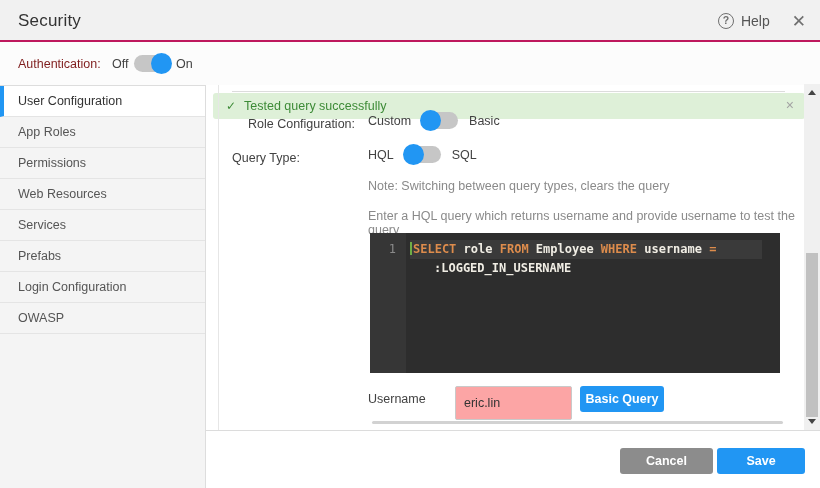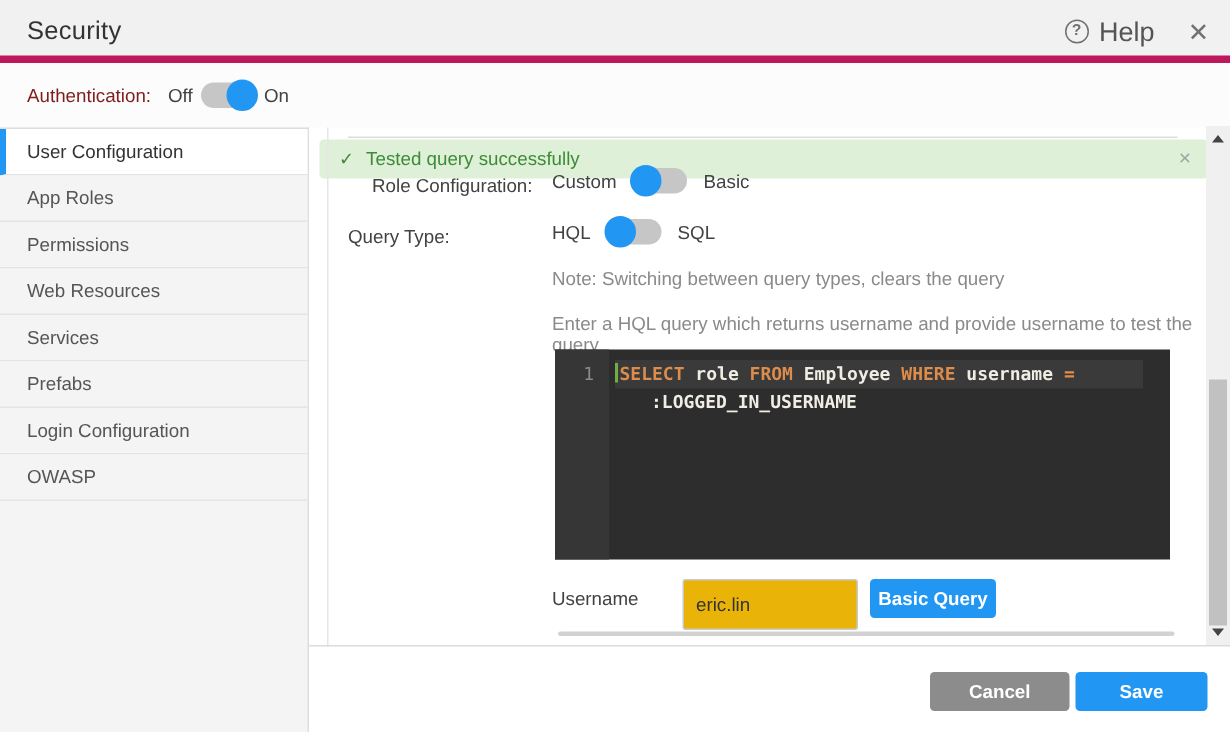--- a/index.html
+++ b/index.html
@@ -1,25 +1,25 @@
 <!DOCTYPE html>
 <html><head>
 <meta charset="utf-8">
 <style>
   *{box-sizing:border-box;margin:0;padding:0}
   html,body{width:820px;height:488px;overflow:hidden}
   body{font-family:"Liberation Sans","DejaVu Sans",sans-serif;background:#fff}
   .app{position:relative;width:820px;height:488px;background:#fff;overflow:hidden}
 
   
-  .titlebar{position:absolute;left:0;top:0;width:820px;height:42px;background:#f1f1f1;border-bottom:5px solid #be185d}
+  .titlebar{position:absolute;left:0;top:0;width:820px;height:42px;background:#f1f1f1;border-bottom:2px solid #be185d}
   .title{position:absolute;left:18px;top:11px;font-size:17px;font-weight:500;color:#333;letter-spacing:.2px}
   .titlebar-right{position:absolute;right:14px;top:0;height:42px;display:flex;align-items:center}
   .help-icon{width:16px;height:16px;border:1.3px solid #707070;border-radius:50%;color:#707070;font-size:10.5px;line-height:13px;text-align:center;font-weight:bold}
-  .help-label{font-size:18px;color:#555;margin-left:7px}
+  .help-label{font-size:14px;color:#555;margin-left:7px}
   .close-x{font-size:17px;color:#707070;margin-left:22px;cursor:pointer;line-height:1}
 
   
   .authrow{position:absolute;left:0;top:42px;width:820px;height:43px;background:#fcfcfc}
   .auth-label{position:absolute;left:18px;top:15px;font-size:12.5px;color:#7f1d1d}
   .auth-off{position:absolute;left:112px;top:15px;font-size:12.5px;color:#424242}
   .auth-on{position:absolute;left:176px;top:15px;font-size:12.5px;color:#424242}
   .toggle{position:relative;width:36px;height:17px;background:#c6c6c6;border-radius:9px;cursor:pointer;flex:none}
   .toggle .knob{position:absolute;top:-2px;width:21px;height:21px;border-radius:50%;background:#2196f3}
   .toggle.knob-right .knob{right:-2px}
@@ -51,21 +51,21 @@
   .gutter{width:36px;background:#363636;color:#8a8a8a;text-align:right;padding:7px 10px 0 0;line-height:19px;flex:none}
   .code-area{flex:1;padding:7px 18px 0 4px;line-height:19px}
   .code-line{white-space:pre;font-weight:bold}
   .code-line.active-line{background:#3a3a3a}
   .code-line.wrapped{padding-left:24px}
   .tok-keyword{color:#dd8c4c}
   .tok-plain{color:#f0ede4}
   .caret{display:inline-block;width:2px;height:13px;background:#6fae46;vertical-align:-2px;margin-right:1px}
 
   
-  .username-input{position:absolute;left:455px;top:386px;width:117px;height:26px;border:1px solid #c9c9c9;border-radius:2px;padding:16px 8px;font-size:12.5px;color:#333;font-family:"Liberation Sans",sans-serif;background:#eab308}
+  .username-input{position:absolute;left:455px;top:386px;width:117px;height:26px;border:1px solid #c9c9c9;border-radius:2px;padding:16px 8px;font-size:12.5px;color:#333;font-family:"Liberation Sans",sans-serif;background:#fca5a5}
   .btn{border:none;border-radius:3px;color:#fff;font-size:12.5px;font-weight:600;cursor:pointer;font-family:"Liberation Sans",sans-serif}
   .btn-test{position:absolute;left:580px;top:386px;width:84px;height:26px;background:#2196f3}
   .hscroll-thumb{position:absolute;left:372px;top:421px;width:411px;height:3px;background:#d2d2d2;border-radius:2px}
 
   
   .vscroll{position:absolute;left:804px;top:84px;width:16px;height:346px;background:#f0f0f0}
   .vscroll .arrow-up{position:absolute;left:4px;top:6px;width:0;height:0;border-left:4px solid transparent;border-right:4px solid transparent;border-bottom:5px solid #444}
   .vscroll .arrow-down{position:absolute;left:4px;bottom:6px;width:0;height:0;border-left:4px solid transparent;border-right:4px solid transparent;border-top:5px solid #444}
   .vscroll .thumb{position:absolute;left:2px;top:169px;width:12px;height:164px;background:#c1c1c1}
 

